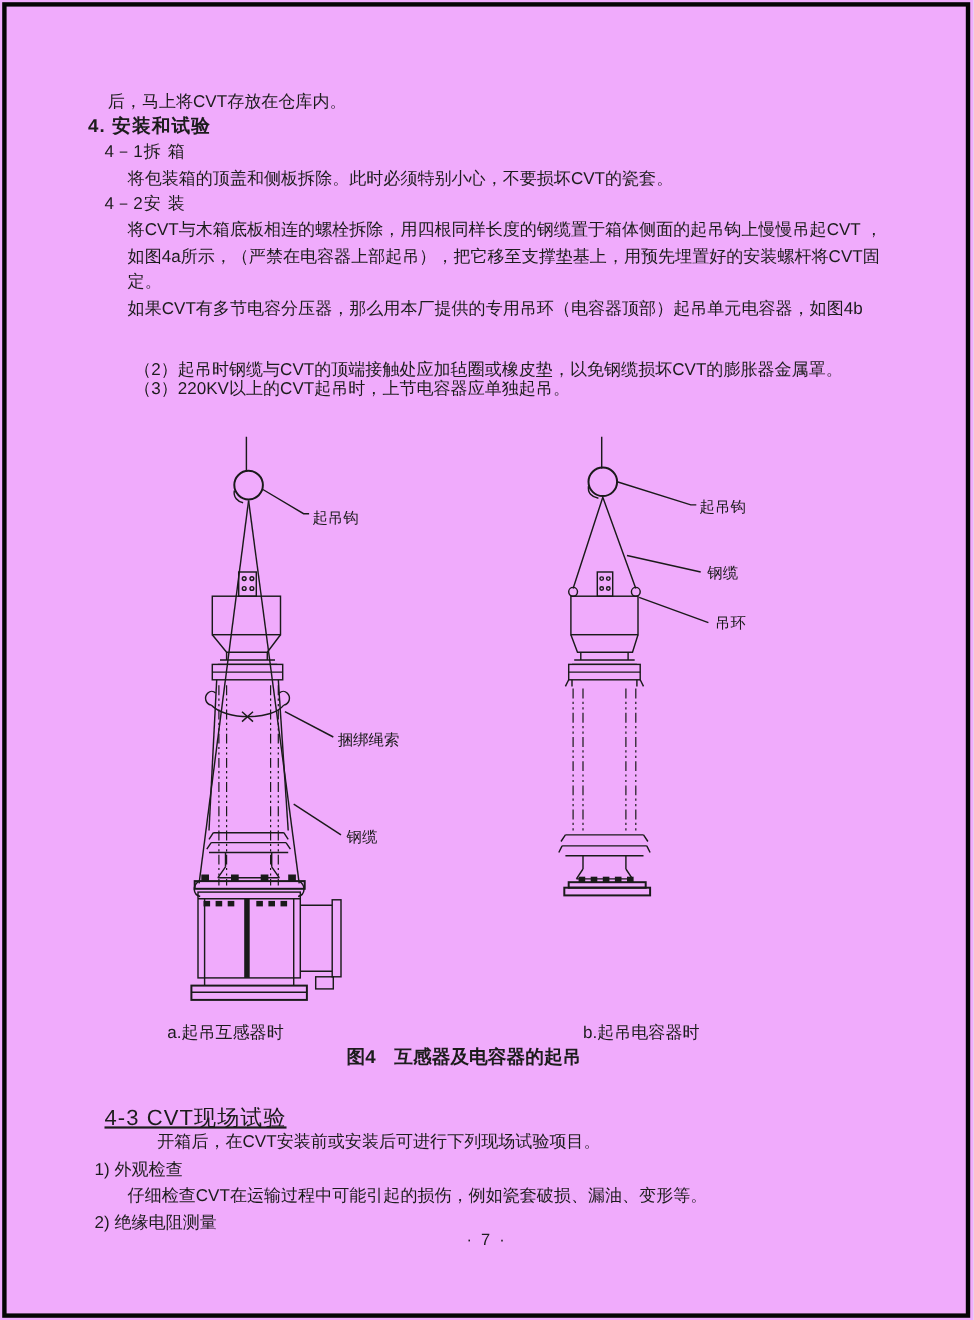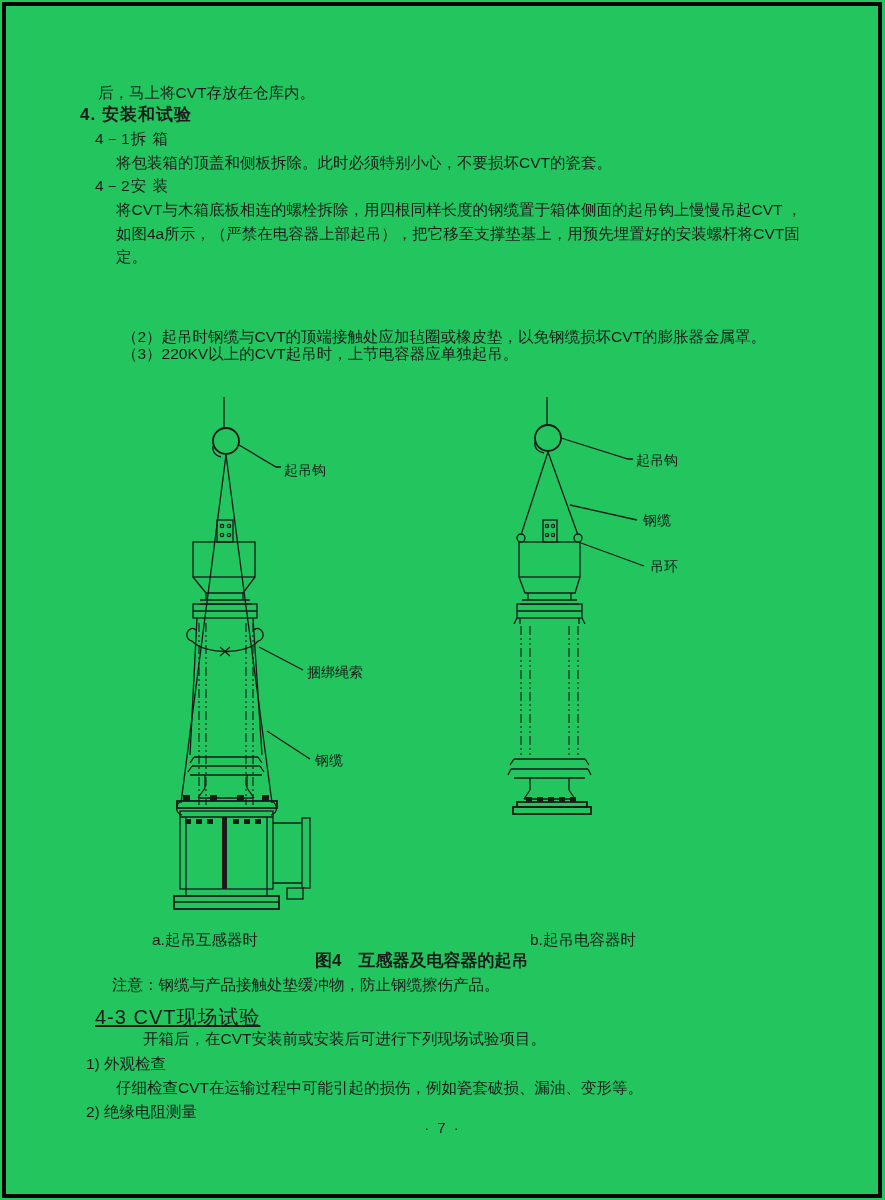--- a/index.html
+++ b/index.html
@@ -1,16 +1,16 @@
 <!DOCTYPE html>
 <html><head>
 <meta charset="utf-8">
 <style>
   html,body{margin:0;padding:0;background:#e8e8e8;}
-  .page{position:relative;width:885px;height:1200px;background:#22c55e;overflow:hidden;
+  .page{position:relative;width:885px;height:1200px;background:#f0abfc;overflow:hidden;
         font-family:"Liberation Sans","DejaVu Sans",sans-serif;color:#1c1c1c;}
   .frame{position:absolute;left:2px;top:2px;right:3px;bottom:2px;border:4px solid #050505;pointer-events:none;}
   .t{position:absolute;white-space:nowrap;line-height:1.25;font-size:15.5px;color:#1c1c1c;}
   .bold{font-weight:bold;}
   .fs17{font-size:17px;}
   .fs16{font-size:20px;text-decoration:underline;}
   .ls1{letter-spacing:1px;}
   
   .l-cont{left:98px;top:83px;}
   .l-sec4{left:80px;top:104px;}
@@ -49,20 +49,21 @@
   <div class="frame"></div>
 
   <div class="t l-cont">后，马上将CVT存放在仓库内。</div>
   <div class="t l-sec4 bold fs17 ls1">4. 安装和试验</div>
   <div class="t l-41 ls1">4－1拆 箱</div>
   <div class="t l-41b">将包装箱的顶盖和侧板拆除。此时必须特别小心，不要损坏CVT的瓷套。</div>
   <div class="t l-42 ls1">4－2安 装</div>
   <div class="t l-p1">将CVT与木箱底板相连的螺栓拆除，用四根同样长度的钢缆置于箱体侧面的起吊钩上慢慢吊起CVT ，</div>
   <div class="t l-p2">如图4a所示，（严禁在电容器上部起吊），把它移至支撑垫基上，用预先埋置好的安装螺杆将CVT固</div>
   <div class="t l-p3">定。</div>
+  <div class="t l-p4">如果CVT有多节电容分压器，那么用本厂提供的专用吊环（电容器顶部）起吊单元电容器，如图4b</div>
   <div class="t l-n2">（2）起吊时钢缆与CVT的顶端接触处应加毡圈或橡皮垫，以免钢缆损坏CVT的膨胀器金属罩。</div>
   <div class="t l-n3">（3）220KV以上的CVT起吊时，上节电容器应单独起吊。</div>
 
   <svg class="fig" viewBox="0 0 885 530" xmlns="http://www.w3.org/2000/svg">
 
     <g>
 
       <path class="ln" d="M224,4 V36"></path>
       <circle class="ln thick" cx="226" cy="48" r="13"></circle>
       <path class="ln" d="M213,53 c-1,6 3,10 8,11"></path>
@@ -172,20 +173,19 @@
       <path class="ln" d="M570,112 L637,127"></path>
       <text x="643" y="132">钢缆</text>
       <path class="ln" d="M581,150 L644,173"></path>
       <text x="650" y="178">吊环</text>
     </g>
   </svg>
 
   <div class="t l-capa">a.起吊互感器时</div>
   <div class="t l-capb">b.起吊电容器时</div>
   <div class="t l-figtitle bold fs17">图4　互感器及电容器的起吊</div>
-  <div class="t l-note">注意：钢缆与产品接触处垫缓冲物，防止钢缆擦伤产品。</div>
   <div class="t l-43 fs16 ls1">4-3 CVT现场试验</div>
   <div class="t l-43i">开箱后，在CVT安装前或安装后可进行下列现场试验项目。</div>
   <div class="t l-i1">1) 外观检查</div>
   <div class="t l-i1b">仔细检查CVT在运输过程中可能引起的损伤，例如瓷套破损、漏油、变形等。</div>
   <div class="t l-i2">2) 绝缘电阻测量</div>
   <div class="t l-pagenum">· 7 ·</div>
 </div>
 
 </body></html>

